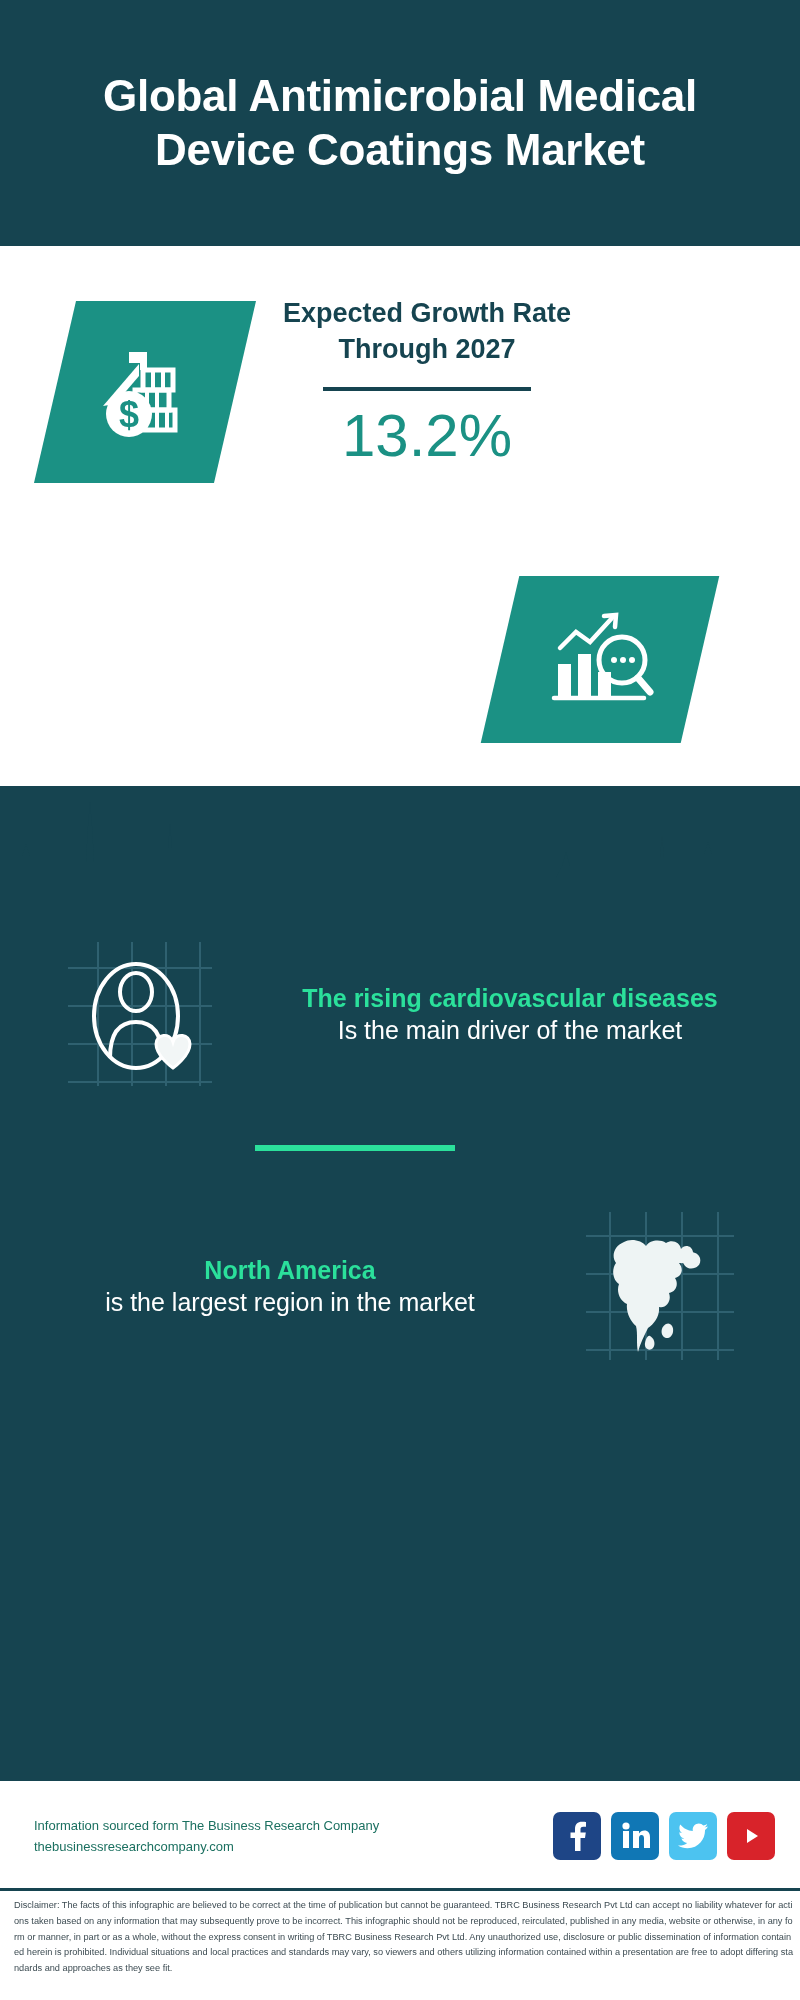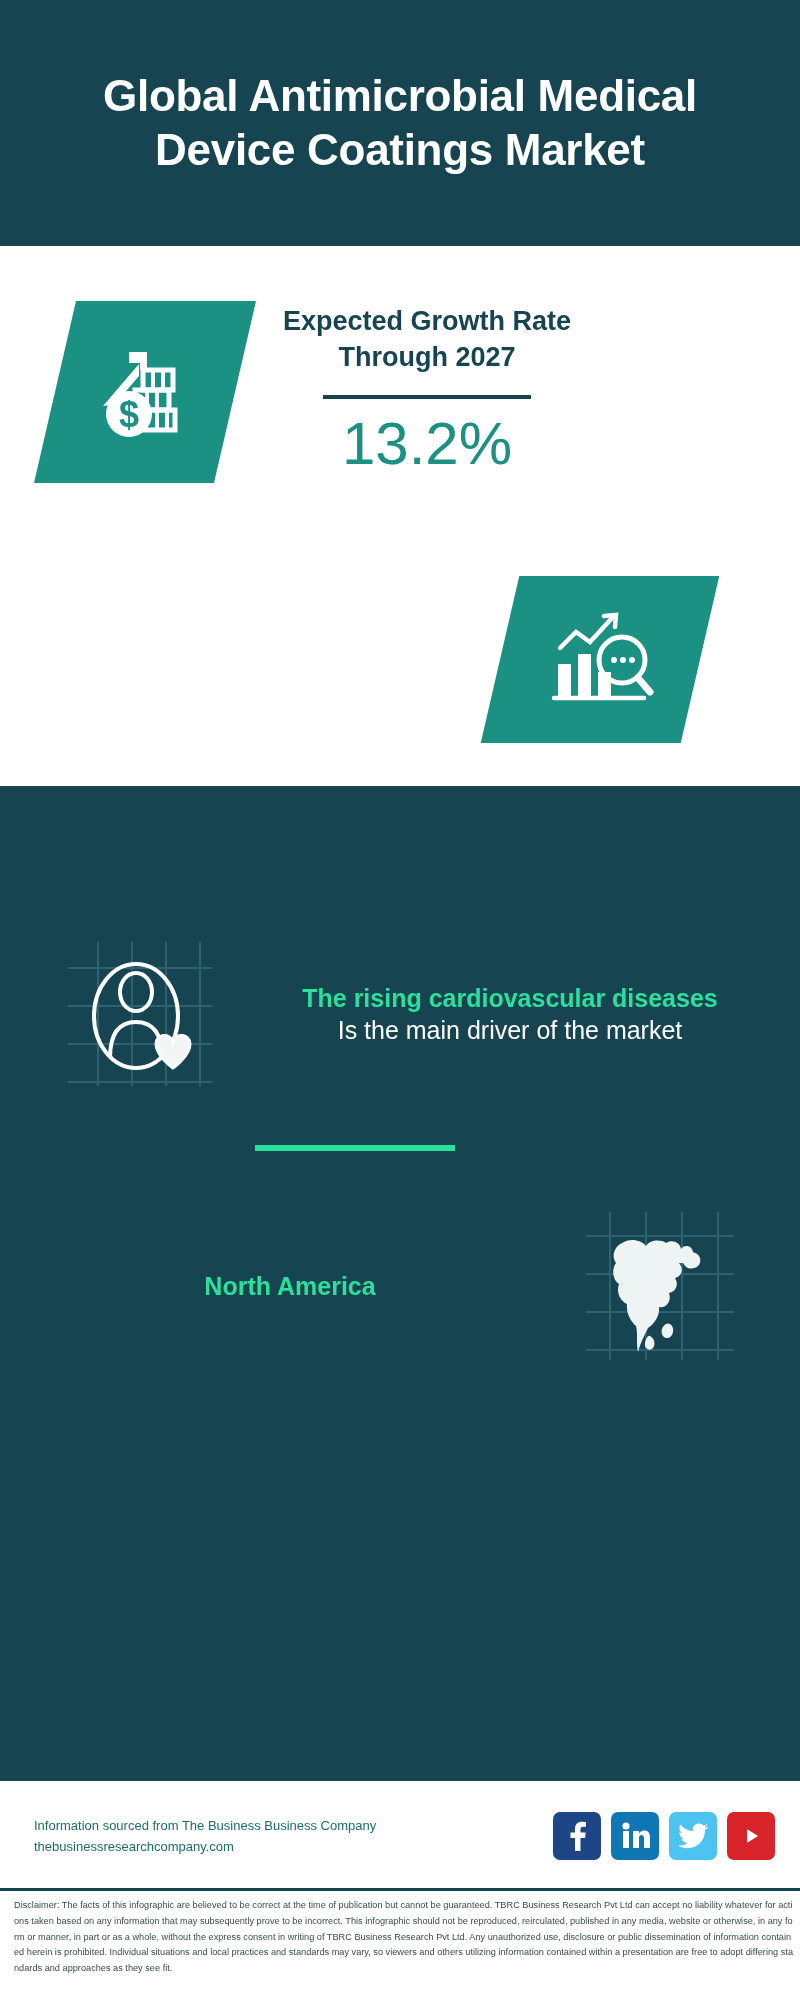--- a/index.html
+++ b/index.html
@@ -79,21 +79,21 @@
     text-align: center;
   }
   .stat1-text { left: 262px; top: 50px; width: 330px; }
   .stat2-text { left: 40px;  top: 320px; width: 330px; }
 
   .stat-label {
     color: #164450;
     font-size: 27px;
     font-weight: bold;
     line-height: 1.33;
-    margin: 8px;
+    margin: 0;
   }
   .stat-rule {
     width: 208px;
     height: 4px;
     background: #164450;
     margin: 19px auto 13px auto;
   }
   .stat-value {
     color: #1B9184;
     font-size: 60px;
@@ -312,41 +312,42 @@
         <p class="copy-accent">The rising cardiovascular diseases</p>
         <p class="copy-plain">Is the main driver of the market</p>
       </div>
     </div>
 
     <div class="divider"></div>
 
     <div class="panel panel-region">
       <div class="panel-copy">
         <p class="copy-accent">North America</p>
+        <p class="copy-plain">is the largest region in the market</p>
       </div>
       <div class="grid-icon" style="margin-right:60px">
         <svg width="160" height="160" viewBox="0 0 160 160" aria-hidden="true">
           <g stroke="#2f6170" stroke-width="2" fill="none">
             <path d="M30 6 L30 154 M66 6 L66 154 M102 6 L102 154 M138 6 L138 154"></path>
             <path d="M6 30 L154 30 M6 68 L154 68 M6 106 L154 106 M6 144 L154 144"></path>
           </g>
           <g fill="#eef4f4">
             <path d="M44 36 C50 32, 62 34, 66 40 C70 34, 80 33, 86 37 C92 33, 100 36, 101 43 C104 38, 112 39, 113 46 C114 54, 106 58, 99 57 C104 63, 102 70, 95 72 C99 78, 96 86, 89 87 C92 95, 86 103, 79 101 C80 110, 74 118, 68 122 C64 130, 60 138, 58 146 C56 138, 58 128, 56 120 C50 115, 46 106, 47 98 C40 95, 36 86, 39 78 C33 74, 31 64, 36 57 C31 50, 34 40, 44 36 Z"></path>
             <path d="M104 48 C110 44, 118 46, 120 52 C122 60, 114 64, 108 62 C103 60, 100 52, 104 48 Z"></path>
             <path d="M86 118 C90 116, 94 120, 93 126 C92 132, 86 134, 83 130 C80 126, 82 120, 86 118 Z"></path>
             <path d="M70 130 C74 132, 76 138, 73 142 C69 146, 64 142, 65 137 C66 132, 68 129, 70 130 Z"></path>
           </g>
         </svg>
       </div>
     </div>
   </div>
 
   <div class="footer">
     <div class="footer-text">
-      <div>Information sourced from The Business Business Company</div>
+      <div>Information sourced form The Business Research Company</div>
       <div>thebusinessresearchcompany.com</div>
     </div>
     <div class="social">
       <div class="social-btn sb-fb">
         <svg width="26" height="30" viewBox="0 0 26 30" aria-hidden="true">
           <path fill="#ffffff" d="M16.5 30 V17 H21 L21.8 11.6 H16.5 V8.4 C16.5 6.8 17 5.8 19.3 5.8 H22 V1 C21.5 0.9 19.8 0.7 17.9 0.7 C13.8 0.7 11 3.2 11 7.9 V11.6 H6.5 V17 H11 V30 Z"></path>
         </svg>
       </div>
       <div class="social-btn sb-li">
         <svg width="30" height="28" viewBox="0 0 30 28" aria-hidden="true">

